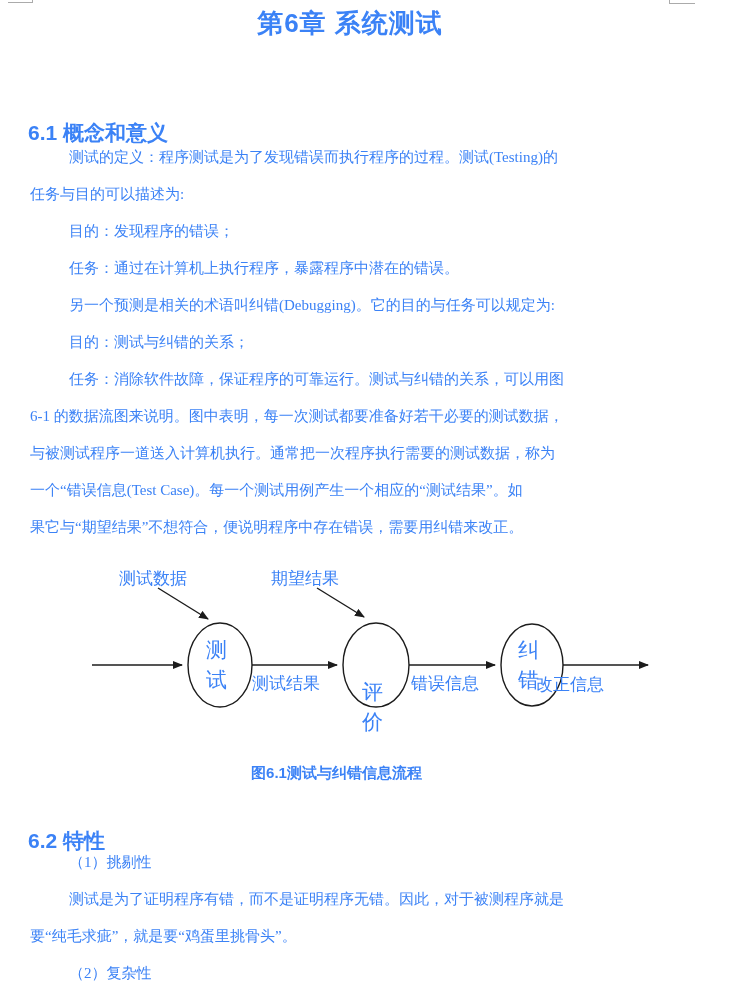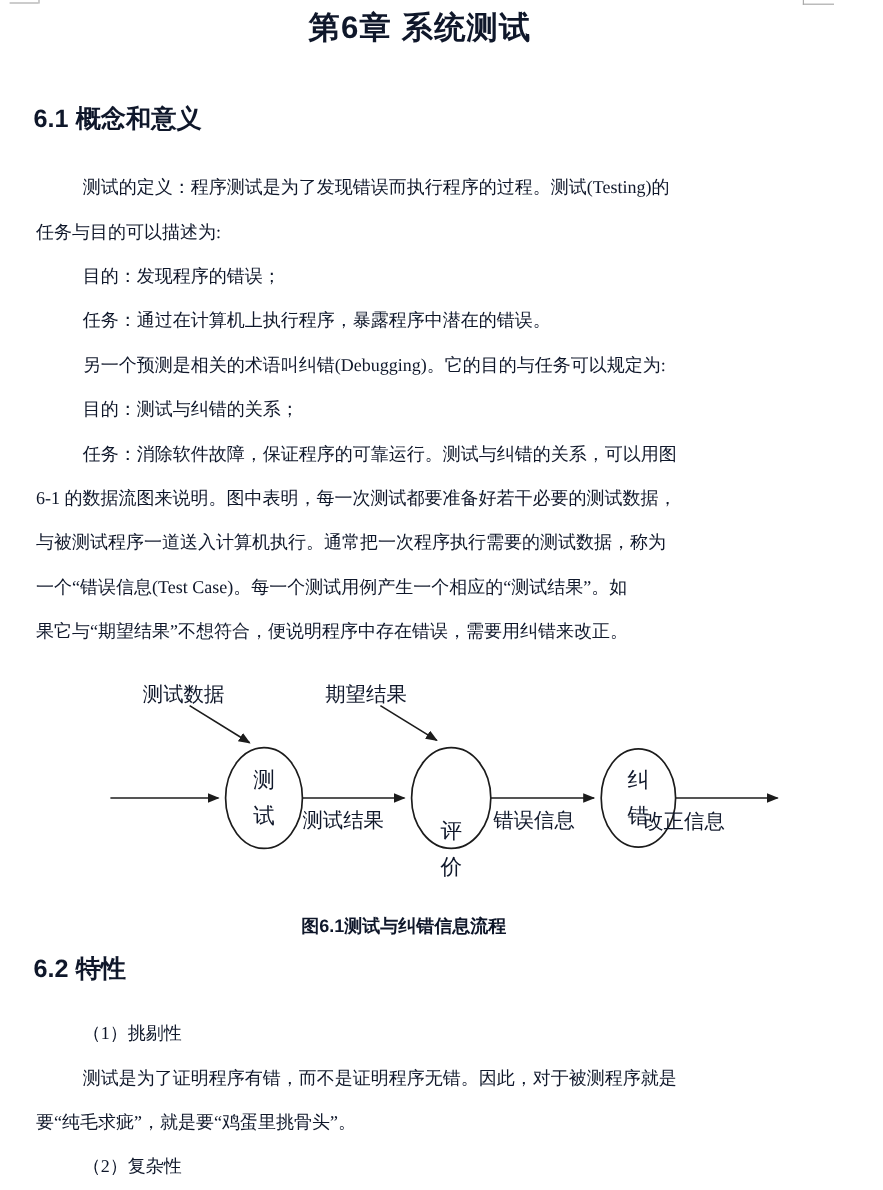--- a/index.html
+++ b/index.html
@@ -1,42 +1,42 @@
 <!DOCTYPE html>
 <html><head>
 <meta charset="utf-8">
 <style>
   html,body { margin:0; padding:0; background:#ffffff; }
   .page {
     position:relative; width:736px; height:992px; background:#ffffff;
-    font-family:"Liberation Serif", serif; color:#0f172a; overflow:hidden;
+    font-family:"Liberation Serif", serif; color:#3b82f6; overflow:hidden;
   }
   .abs { position:absolute; }
   .crop { background:#ababab; }
 
   .title {
     top:8px; left:0; width:700px; text-align:center;
     font-family:"Liberation Sans", sans-serif; font-weight:bold; font-size:26px;
     line-height:30px; letter-spacing:1px;
   }
   .h2 {
     left:28px; font-family:"Liberation Sans", sans-serif;
-    font-weight:bold; font-size:21px; line-height:24px;
+    font-weight:bold; font-size:21px; line-height:24px;margin-top:33px;
   }
   .body-block { left:30px; width:695px; font-size:15px; }
   .body-block .ln { height:37px; line-height:37px; white-space:nowrap; }
   .ind { padding-left:39px; }
 
   .dlabel {
     font-family:"Liberation Sans", sans-serif; font-size:17px;
     white-space:nowrap; line-height:18px;
   }
   .node-label {
-    font-family:"Liberation Sans", sans-serif; font-size:18px;
-    line-height:30px; width:28px; text-align:center; word-break:break-all;
+    font-family:"Liberation Sans", sans-serif; font-size:21px;
+    line-height:30px; width:28px; text-align:left; word-break:break-all;
   }
   .caption {
     top:746px; left:30px; width:613px; text-align:center;
     font-family:"Liberation Sans", sans-serif; font-weight:bold; font-size:15px;
     line-height:18px;
     margin-top:18px;
   }
 </style>
 </head>
 <body>

